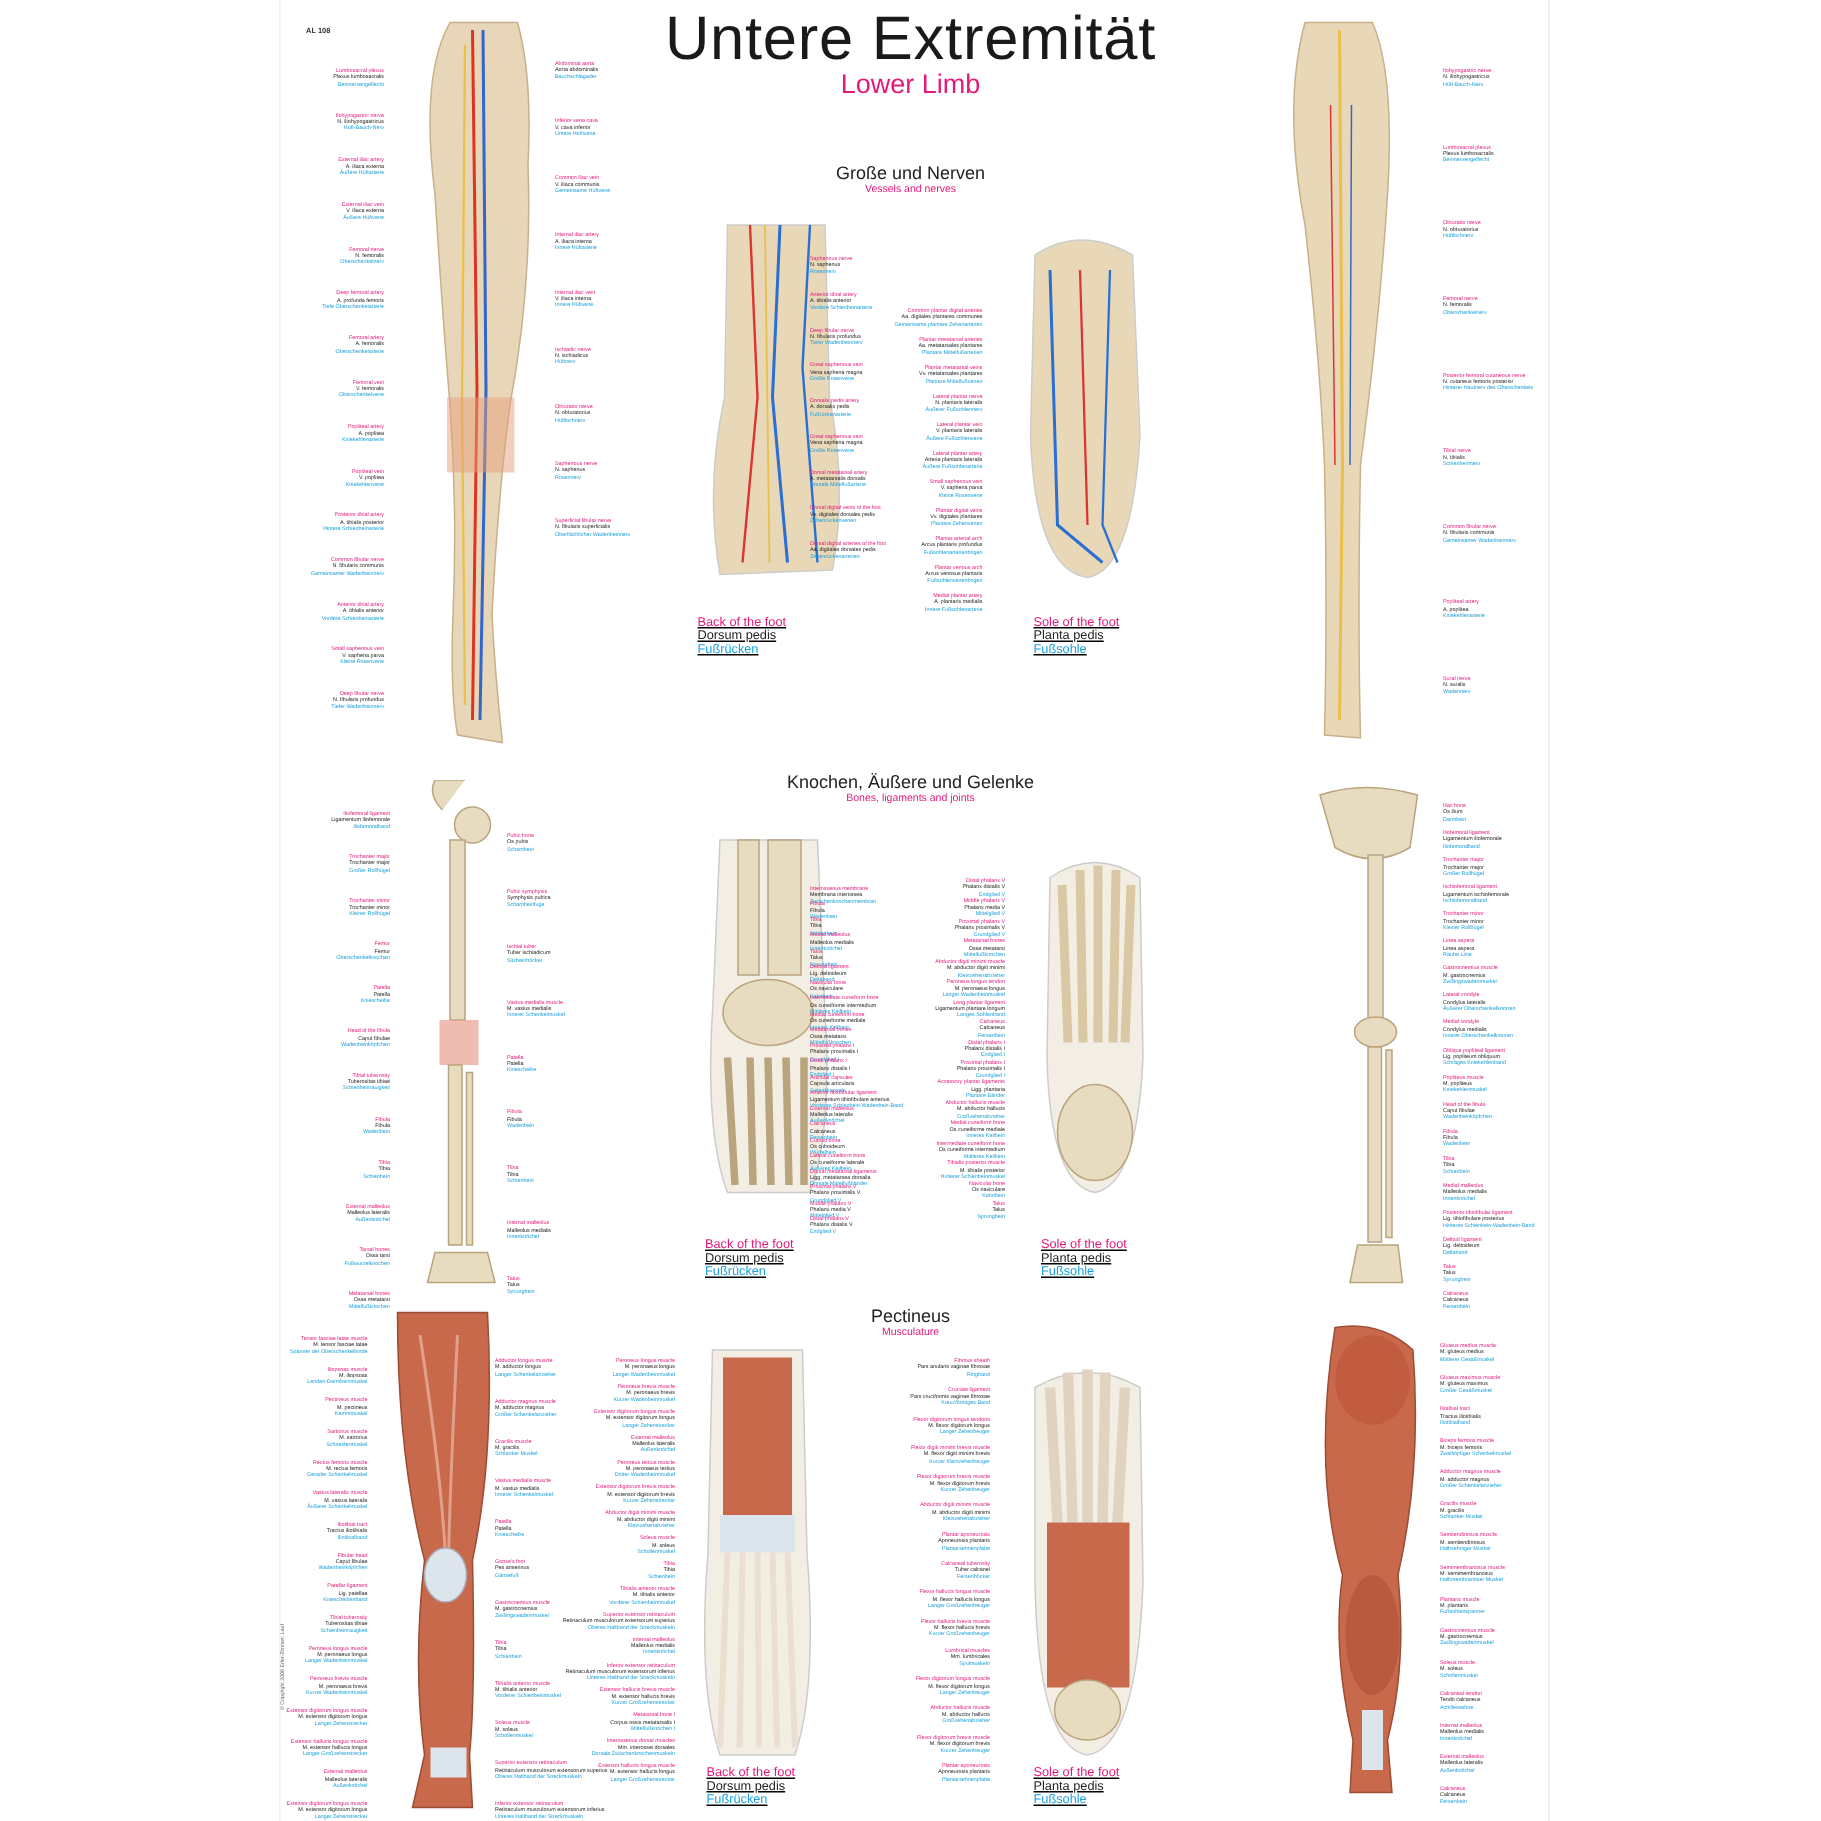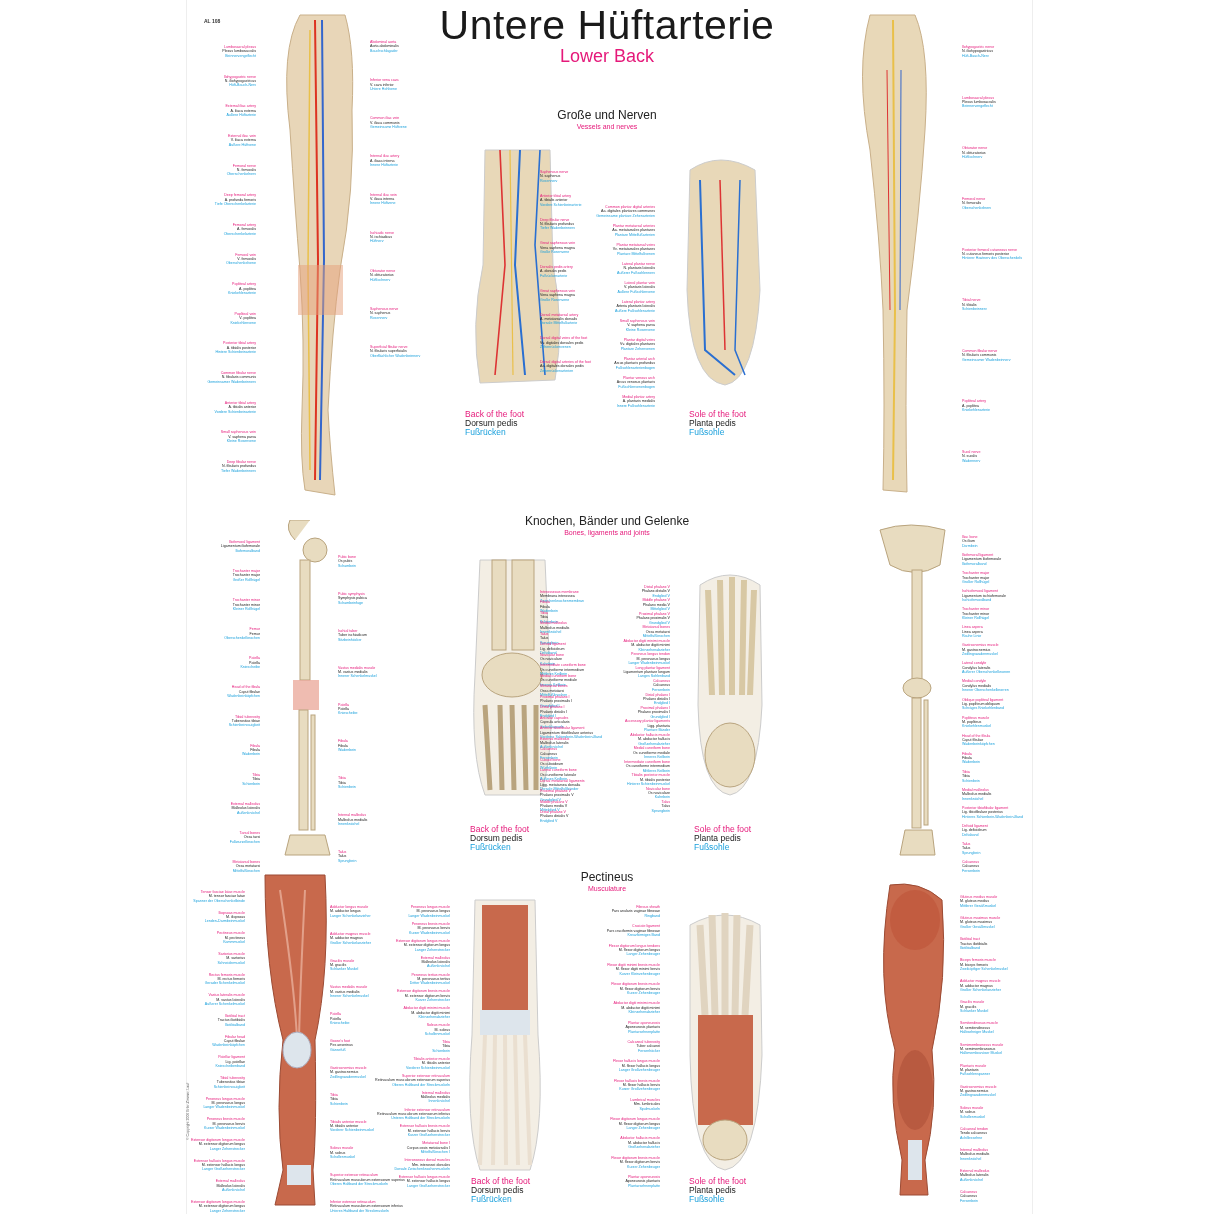--- a/index.html
+++ b/index.html
@@ -3,43 +3,43 @@
 <meta charset="utf-8">
 <style>
   html,body{margin:0;padding:0;background:#fff;}
   body{width:1214px;height:1214px;position:relative;overflow:hidden;font-family:"Liberation Sans",sans-serif;}
   .poster{position:absolute;left:186px;top:0;width:845px;height:1214px;background:#fff;border-left:1px solid #eee;border-right:1px solid #eee;}
   .code{position:absolute;left:204px;top:18px;font-size:5px;color:#333;font-weight:bold;}
   .title{position:absolute;left:0;width:1214px;top:2px;text-align:center;font-size:41px;color:#1a1a1a;letter-spacing:0.5px;}
   .subtitle{position:absolute;left:0;width:1214px;top:46px;text-align:center;font-size:18px;color:#e5197a;}
   .sec-title{position:absolute;left:0;width:1214px;text-align:center;font-size:12px;color:#222;}
   .sec-sub{position:absolute;left:0;width:1214px;text-align:center;font-size:7px;color:#e5197a;}
-  .caption{position:absolute;font-size:8.5px;line-height:9px;}
+  .caption{position:absolute;font-size:8.5px;line-height:9px;text-decoration:underline;}
   .caption .en{color:#e5197a;display:block;}
   .caption .la{color:#222;display:block;}
   .caption .de{color:#1aa0dc;display:block;}
   .lbl{position:absolute;font-size:3.6px;line-height:4.4px;white-space:nowrap;}
   .lbl.r{text-align:right;}
   .lbl .en{color:#e5197a;display:block;}
   .lbl .la{color:#222;display:block;}
   .lbl .de{color:#1aa0dc;display:block;}
   .fig{position:absolute;}
   .copyright{position:absolute;left:186px;top:1140px;font-size:3.5px;color:#666;transform:rotate(-90deg);transform-origin:left top;white-space:nowrap;}
 </style>
 </head>
 <body>
 
 <div class="poster"></div>
 <div class="code">AL 108</div>
-<div class="title">Untere Hüftarterie</div>
-<div class="subtitle">Lower Back</div>
+<div class="title">Untere Extremität</div>
+<div class="subtitle">Lower Limb</div>
 
 <div class="sec-title" style="top:108px">Große und Nerven</div>
 <div class="sec-sub" style="top:123px">Vessels and nerves</div>
-<div class="sec-title" style="top:514px">Knochen, Bänder und Gelenke</div>
+<div class="sec-title" style="top:514px">Knochen, Äußere und Gelenke</div>
 <div class="sec-sub" style="top:529px">Bones, ligaments and joints</div>
 <div class="sec-title" style="top:870px">Pectineus</div>
 <div class="sec-sub" style="top:885px">Musculature</div>
 
 <svg class="fig" style="left:260px;top:10px" width="120" height="490">
   <path d="M40 5 Q20 40 30 120 Q35 200 40 260 Q45 330 42 400 Q40 450 45 480 L75 485 Q70 440 68 400 Q72 320 80 260 Q95 180 92 100 Q95 40 85 5 Z" fill="#e8d6b8" stroke="#c9b08a"></path>
   <path d="M55 10 L58 250 L55 470" stroke="#d32" stroke-width="2" fill="none"></path>
   <path d="M62 10 L64 250 L60 470" stroke="#36c" stroke-width="2" fill="none"></path>
   <path d="M50 20 L48 260 L50 460" stroke="#e9c04a" stroke-width="1.5" fill="none"></path>
   <rect x="38" y="255" width="45" height="50" fill="#e6a07a" opacity="0.5"></rect>

